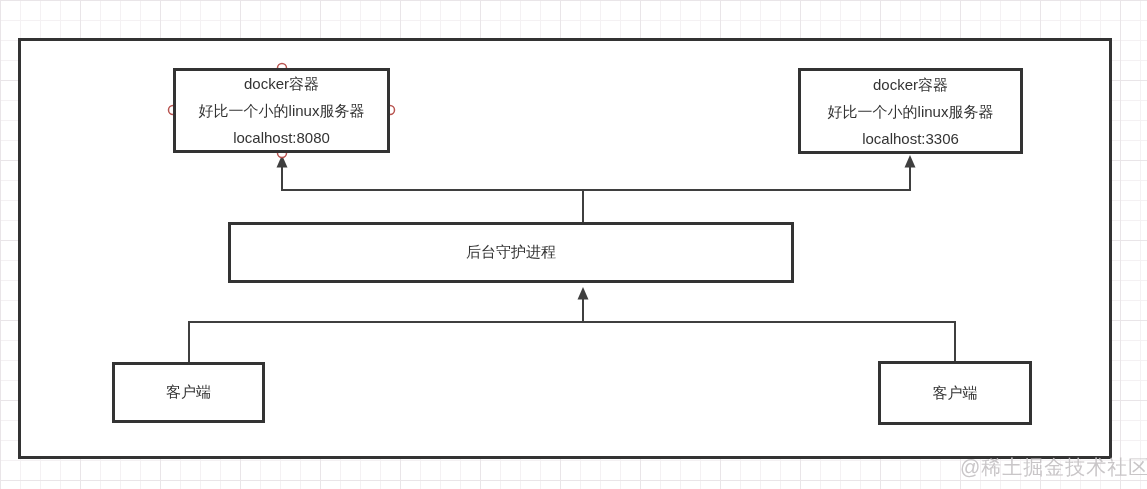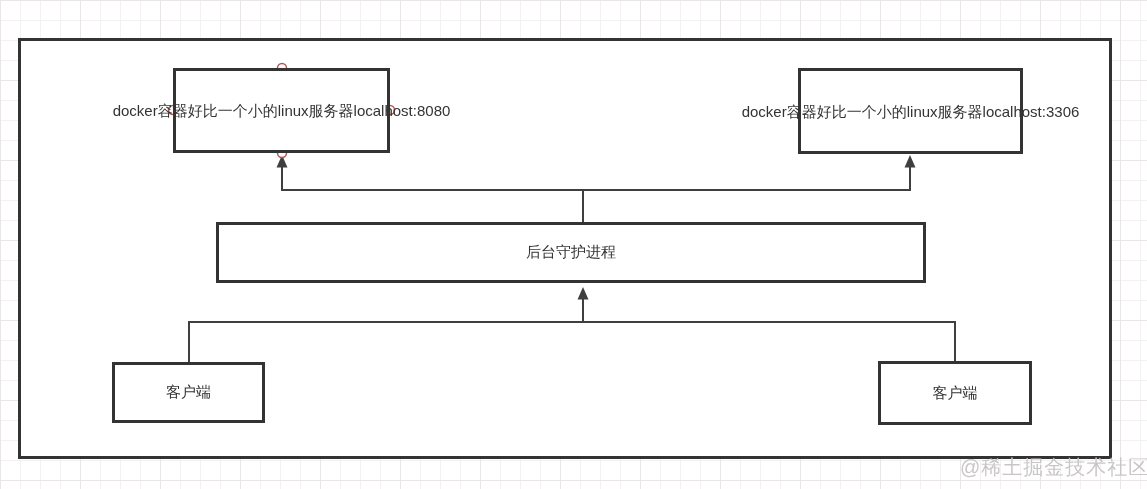--- a/index.html
+++ b/index.html
@@ -20,34 +20,35 @@
       linear-gradient(to right, #f4f1f3 1px, transparent 1px),
       linear-gradient(to bottom, #f4f1f3 1px, transparent 1px);
     background-size: 80px 80px, 80px 80px, 20px 20px, 20px 20px;
   }
   .node {
     position: absolute;
     box-sizing: border-box;
     border: 3px solid #333333;
     background: #ffffff;
     display: flex;
-    flex-direction: row;
+    flex-direction: column;
     align-items: center;
     justify-content: center;
     color: #333333;
     text-align: center;
+    gap: 6px;
   }
   #outer-box {
     left: 18px; top: 38px;
     width: 1094px; height: 421px;
     border-width: 3px;
   }
   #docker-left  { left: 173px; top: 68px;  width: 217px; height: 85px; }
   #docker-right { left: 798px; top: 68px;  width: 225px; height: 86px; }
-  #daemon-box   { left: 216px; top: 222px; width: 710px; height: 61px; font-family: Liberation Mono, monospace; }
+  #daemon-box   { left: 228px; top: 222px; width: 566px; height: 61px; font-family: Liberation Mono, monospace; }
   #client-left  { left: 112px; top: 362px; width: 153px; height: 61px; }
   #client-right { left: 878px; top: 361px; width: 154px; height: 64px; }
   .node-line { font-size: 15px; line-height: 21px; white-space: nowrap; }
   .node-label { font-size: 15px; white-space: nowrap; }
   #linux-server-label {
     position: absolute;
     left: 483px; top: 374px;
     width: 225px;
     text-align: center;
     font-size: 17px;

